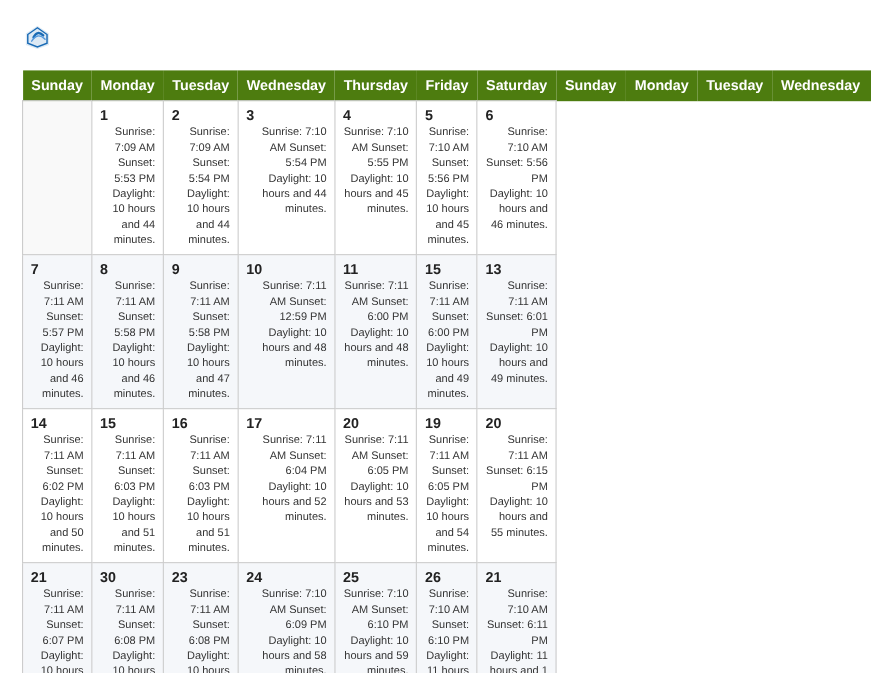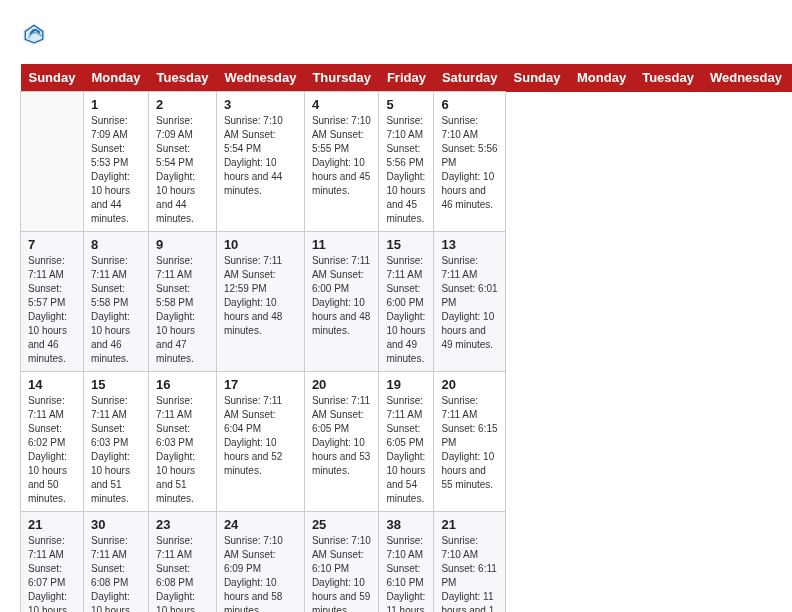--- a/index.html
+++ b/index.html
@@ -43,21 +43,21 @@
     .location {
       font-size: 16px;
       color: #555;
     }
     table {
       width: 100%;
       border-collapse: collapse;
       font-size: 11px;
     }
     thead tr th {
-      background-color: #b91c1c;
+      background-color: #4d7c0f;
       color: #fff;
       text-align: left;
       padding: 6px 8px;
       font-size: 13px;
       font-weight: bold;
       margin-left: 44px;
     }
     tbody tr td {
       border: 1px solid #ccc;
       vertical-align: top;
@@ -75,20 +75,21 @@
       font-size: 13px;
       font-weight: bold;
       color: #222;
       display: block;
       margin-bottom: 2px;
     }
     .day-info {
       font-size: 10px;
       color: #333;
       line-height: 1.4;
+      text-align: right;
     }
     .empty-cell {
       background-color: #f9f9f9 !important;
     }
   </style>
 </head>
 <body>
 
 <div class="header">
   <div class="logo">
@@ -305,21 +306,21 @@
 and 58 minutes.</div>
         </td>
         <td>
           <span class="day-number">25</span>
           <div class="day-info">Sunrise: 7:10 AM
 Sunset: 6:10 PM
 Daylight: 10 hours
 and 59 minutes.</div>
         </td>
         <td>
-          <span class="day-number">38</span>
+          <span class="day-number">26</span>
           <div class="day-info">Sunrise: 7:10 AM
 Sunset: 6:10 PM
 Daylight: 11 hours
 and 0 minutes.</div>
         </td>
         <td>
           <span class="day-number">21</span>
           <div class="day-info">Sunrise: 7:10 AM
 Sunset: 6:11 PM
 Daylight: 11 hours

